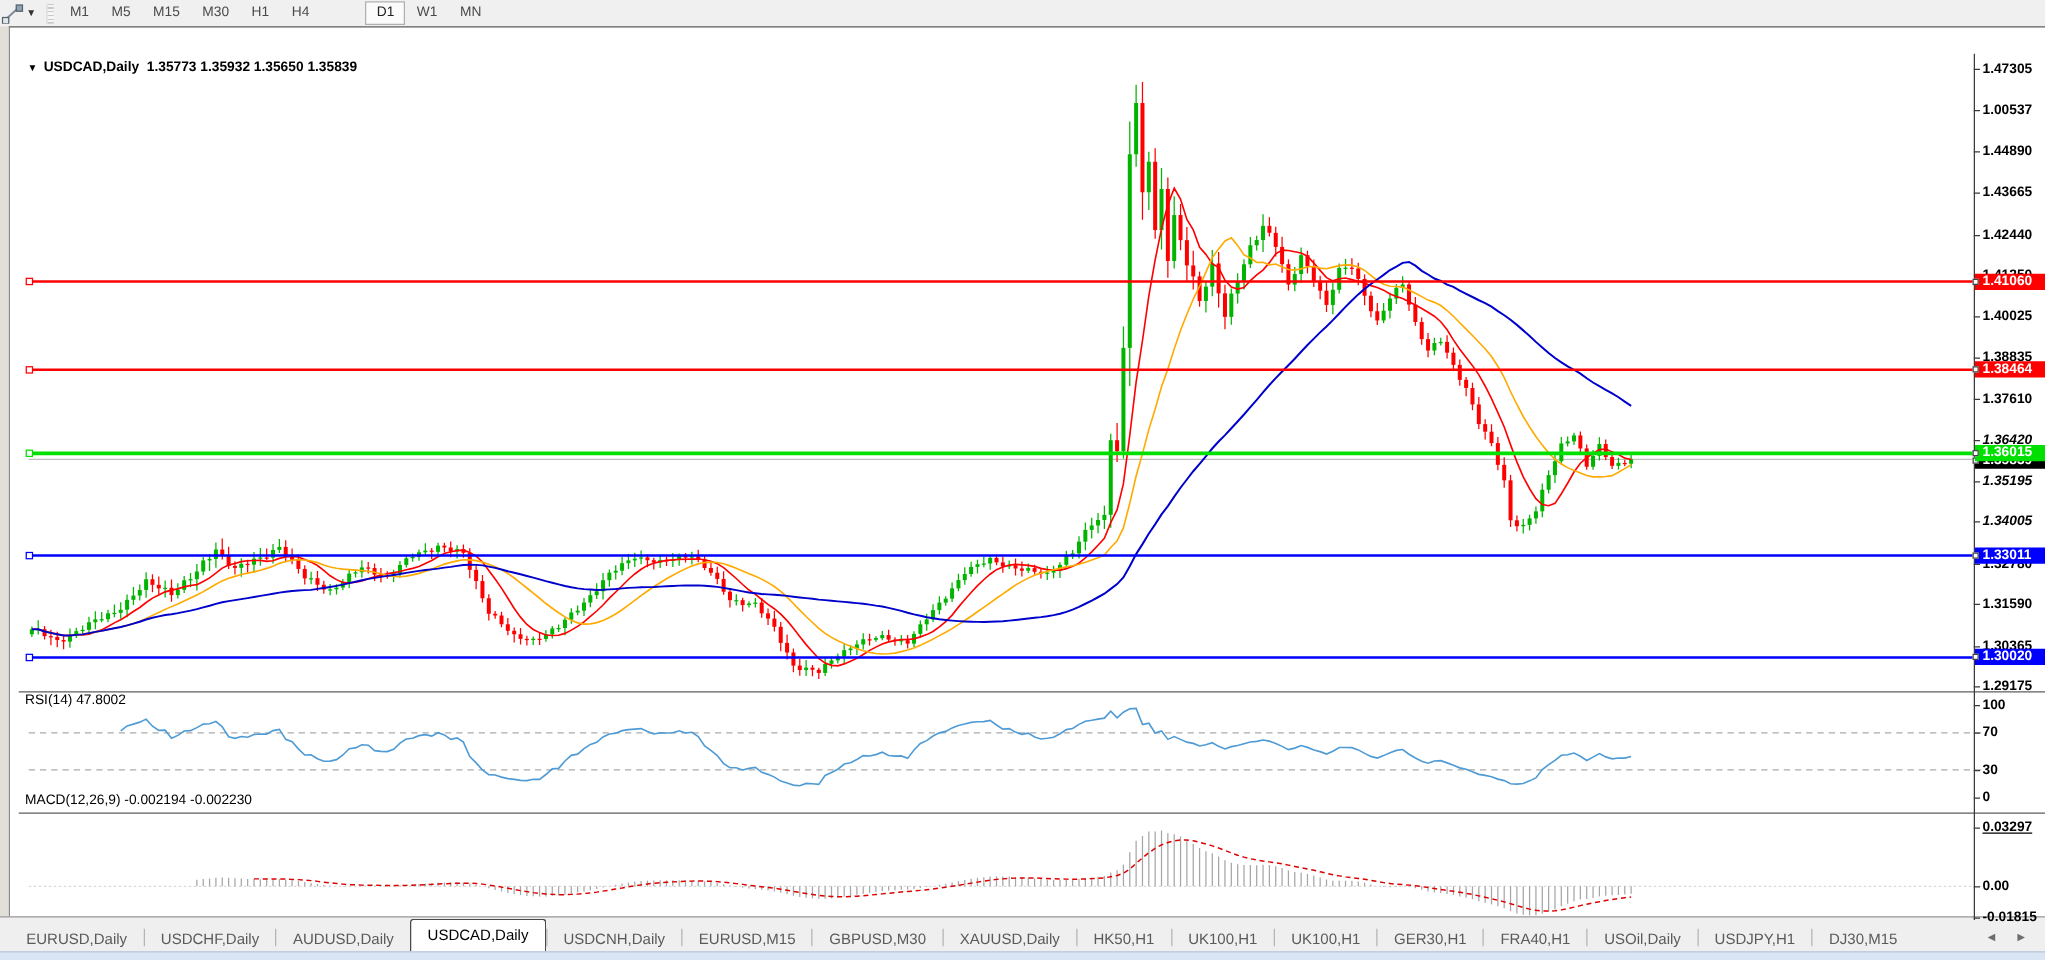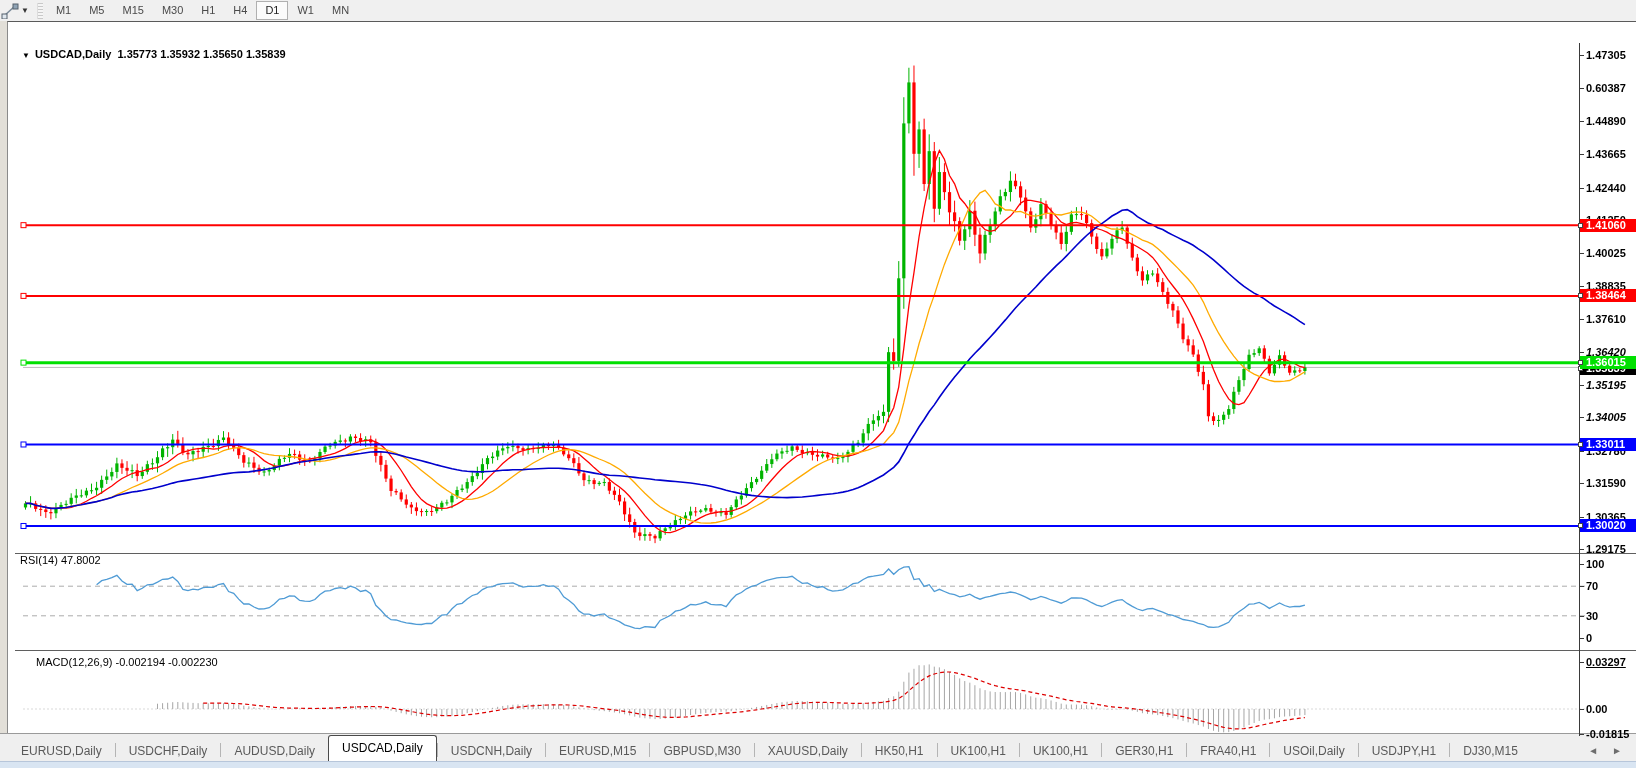--- a/index.html
+++ b/index.html
@@ -3,21 +3,21 @@
 <meta charset="utf-8">
 <style>
   html,body{margin:0;padding:0;background:#e4e1da;font-family:"Liberation Sans","DejaVu Sans",sans-serif;}
   #app{position:relative;width:1636px;height:768px;background:#f0f0f0;overflow:hidden;-webkit-font-smoothing:none;}
   
   #toolbar{position:absolute;left:0;top:0;width:1636px;height:21px;background:#f0f0f0;display:flex;align-items:center;}
   #tools-icon{width:18px;height:16px;margin-left:1px;position:relative;}
   #tools-caret{font-size:8px;color:#333;margin:0 4px 0 2px;}
   .grip{width:5px;height:16px;margin:0 4px;background:repeating-linear-gradient(180deg,#c9c9c9 0 1px,#f5f5f5 1px 3px);border-left:1px solid #dcdcdc;}
   .tf-btn{height:17px;line-height:17px;padding:0 8px;font-size:11px;color:#4a4a4a;border:1px solid transparent;cursor:default;}
-  .tf-btn.active{background:#fbfbfb;border:1px solid #b0b0b0;color:#222;}
+  .tf-btn.active{background:#fbfbfb;border:1px solid #b0b0b0;color:#222;margin-left:36px;}
   
   #chart-window{position:absolute;left:7px;top:21px;right:0;bottom:7px;background:#fff;border-left:1px solid #8a8a8a;border-top:1px solid #5a5a5a;}
   .pane{position:absolute;left:7px;right:0;background:#fff;}
   #main-pane{top:21px;height:510px;border-bottom:1px solid #5f5f5f;}
   #rsi-pane{top:533px;height:95px;border-bottom:1px solid #5f5f5f;}
   #macd-pane{top:631px;height:83px;border-bottom:1px solid #2a2a2a;}
   svg{position:absolute;left:0;top:0;}
   #chart-title{position:absolute;left:14px;top:26px;font-size:11px;font-weight:bold;color:#000;z-index:30;}
   #chart-title .dd{font-size:8px;font-weight:normal;margin-right:5px;}
   #axis-line{position:absolute;left:1571px;top:21px;width:1px;height:693px;background:#3a3a3a;z-index:5;}
@@ -832,28 +832,28 @@
           <line x1="1269.596" y1="687" x2="1269.596" y2="694.5500159292457" stroke="#A6A6A6" stroke-width="1"></line>
           <line x1="1274.673" y1="687" x2="1274.673" y2="694.2991309389726" stroke="#A6A6A6" stroke-width="1"></line>
           <line x1="1279.75" y1="687" x2="1279.75" y2="693.9225175622354" stroke="#A6A6A6" stroke-width="1"></line>
           <line x1="1284.827" y1="687" x2="1284.827" y2="693.5739405553683" stroke="#A6A6A6" stroke-width="1"></line>
           <line x1="1289.904" y1="687" x2="1289.904" y2="693.077574434624" stroke="#A6A6A6" stroke-width="1"></line>
           <path d="M188.2,681.1L193.3,681.1L198.3,681.2L203.4,681.2L208.5,681.2L213.6,681.3L218.7,681.5L223.7,681.7L228.8,682.1L233.9,682.5L239.0,683.1L244.0,683.7L249.1,684.3L254.2,684.8L259.3,685.3L264.4,685.7L269.4,685.9L274.5,686.1L279.6,686.2L284.7,686.2L289.7,686.3L294.8,686.4L299.9,686.5L305.0,686.4L310.0,686.3L315.1,686.2L320.2,686.0L325.3,685.7L330.4,685.5L335.4,685.2L340.5,685.0L345.6,684.8L350.7,684.6L355.7,684.5L360.8,684.6L365.9,684.8L371.0,685.3L376.0,686.0L381.1,686.8L386.2,687.7L391.3,688.6L396.4,689.5L401.4,690.5L406.5,691.3L411.6,692.1L416.7,692.7L421.7,693.2L426.8,693.5L431.9,693.7L437.0,693.7L442.0,693.5L447.1,693.3L452.2,692.8L457.3,692.3L462.4,691.7L467.4,690.9L472.5,690.1L477.6,689.2L482.7,688.4L487.7,687.5L492.8,686.6L497.9,685.9L503.0,685.2L508.0,684.6L513.1,684.1L518.2,683.8L523.3,683.5L528.4,683.2L533.4,683.0L538.5,682.9L543.6,682.8L548.7,682.9L553.7,683.0L558.8,683.3L563.9,683.7L569.0,684.2L574.0,684.9L579.1,685.5L584.2,686.2L589.3,686.8L594.4,687.4L599.4,688.0L604.5,688.6L609.6,689.4L614.7,690.2L619.7,691.1L624.8,692.0L629.9,692.8L635.0,693.6L640.0,694.3L645.1,694.8L650.2,695.2L655.3,695.4L660.4,695.4L665.4,695.2L670.5,695.0L675.6,694.6L680.7,694.1L685.7,693.6L690.8,693.1L695.9,692.6L701.0,692.1L706.0,691.6L711.1,691.2L716.2,690.8L721.3,690.3L726.4,689.8L731.4,689.2L736.5,688.5L741.6,687.8L746.7,687.0L751.7,686.2L756.8,685.4L761.9,684.5L767.0,683.7L772.0,682.9L777.1,682.1L782.2,681.5L787.3,681.1L792.4,680.7L797.4,680.5L802.5,680.4L807.6,680.3L812.7,680.4L817.7,680.6L822.8,680.8L827.9,681.0L833.0,681.2L838.1,681.3L843.1,681.4L848.2,681.3L853.3,681.2L858.4,680.9L863.4,680.6L868.5,680.3L873.6,679.4L878.7,678.4L883.7,676.6L888.8,673.3L893.9,668.7L899.0,664.3L904.1,660.1L909.1,656.7L914.2,653.9L919.3,652.0L924.4,650.7L929.4,650.0L934.5,650.0L939.6,650.6L944.7,651.8L949.7,653.2L954.8,654.7L959.9,656.4L965.0,658.4L970.1,660.3L975.1,662.2L980.2,663.7L985.3,665.0L990.4,666.0L995.4,666.8L1000.5,667.5L1005.6,668.2L1010.7,669.0L1015.7,670.1L1020.8,671.2L1025.9,672.2L1031.0,673.2L1036.1,674.2L1041.1,675.4L1046.2,676.6L1051.3,677.8L1056.4,678.7L1061.4,679.5L1066.5,680.1L1071.6,680.8L1076.7,681.4L1081.7,682.3L1086.8,683.2L1091.9,684.1L1097.0,684.8L1102.1,685.4L1107.1,685.7L1112.2,686.1L1117.3,686.6L1122.4,687.3L1127.4,688.0L1132.5,688.8L1137.6,689.6L1142.7,690.3L1147.7,691.0L1152.8,691.8L1157.9,692.7L1163.0,693.6L1168.1,694.7L1173.1,695.8L1178.2,697.0L1183.3,698.2L1188.4,699.5L1193.4,701.0L1198.5,702.5L1203.6,704.0L1208.7,705.3L1213.7,706.2L1218.8,706.8L1223.9,706.9L1229.0,706.6L1234.1,705.9L1239.1,704.9L1244.2,703.7L1249.3,702.5L1254.4,701.4L1259.4,700.4L1264.5,699.4L1269.6,698.4L1274.7,697.6L1279.8,696.8L1284.8,696.2L1289.9,695.6" fill="none" stroke="#DD0000" stroke-width="1.2" stroke-dasharray="4,3"></path>
         </svg>
       </div>
 
     <div class="ind-label" style="top:532px;">RSI(14) 47.8002</div>
-    <div class="ind-label" style="top:634px;margin-left:16px;">MACD(12,26,9) -0.002194 -0.002230</div>
+    <div class="ind-label" style="top:612px;">MACD(12,26,9) -0.002194 -0.002230</div>
 
     <div id="axis-line"></div>
     <div id="axis-labels">
         <div class="axis-tick" style="top: 33px;"></div>
         <div class="axis-label" style="top: 27px;">1.47305</div>
         <div class="axis-tick" style="top: 66px;"></div>
-        <div class="axis-label" style="top: 60px;">0.60387</div>
+        <div class="axis-label" style="top: 60px;">1.00537</div>
         <div class="axis-tick" style="top: 99px;"></div>
         <div class="axis-label" style="top: 93px;">1.44890</div>
         <div class="axis-tick" style="top: 132px;"></div>
         <div class="axis-label" style="top: 126px;">1.43665</div>
         <div class="axis-tick" style="top: 166px;"></div>
         <div class="axis-label" style="top: 160px;">1.42440</div>
         <div class="axis-tick" style="top: 198px;"></div>
         <div class="axis-label" style="top: 192px;">1.41250</div>
         <div class="axis-tick" style="top: 231px;"></div>
         <div class="axis-label" style="top: 225px;">1.40025</div>

